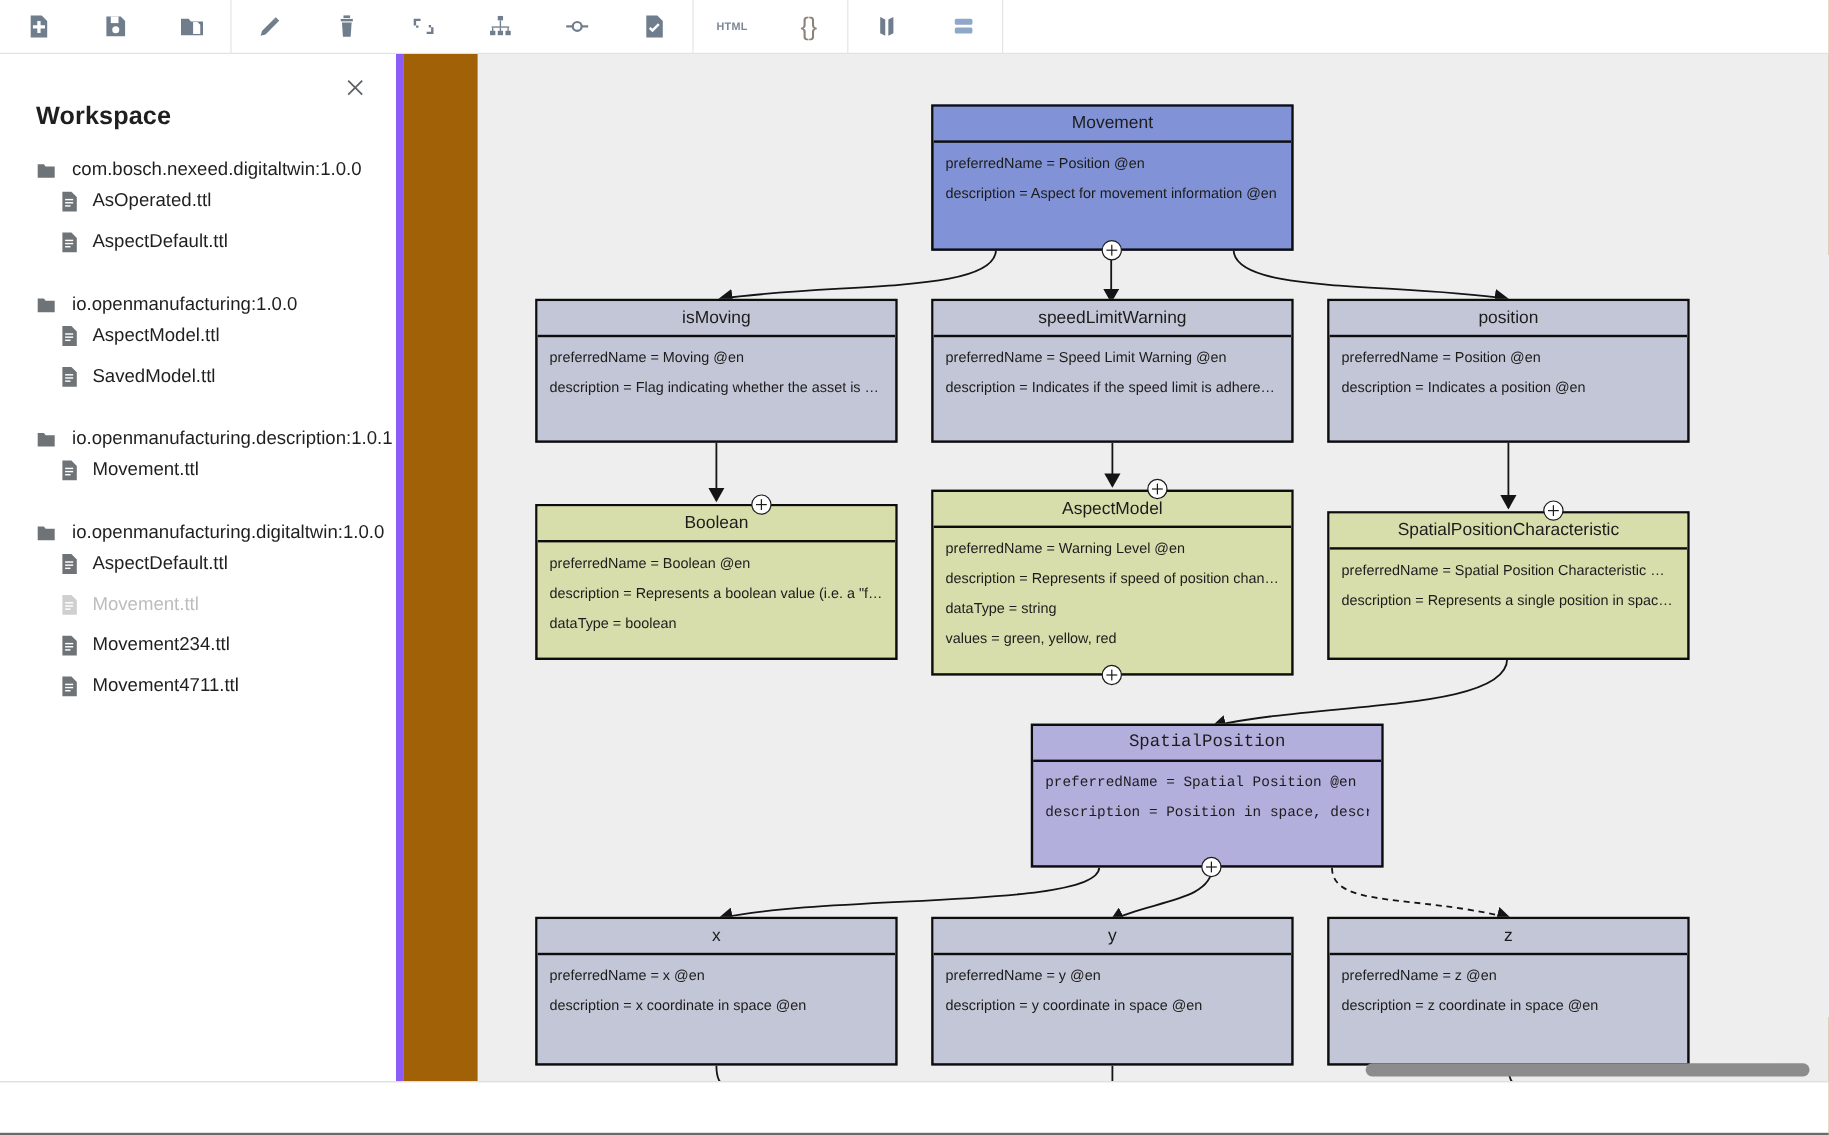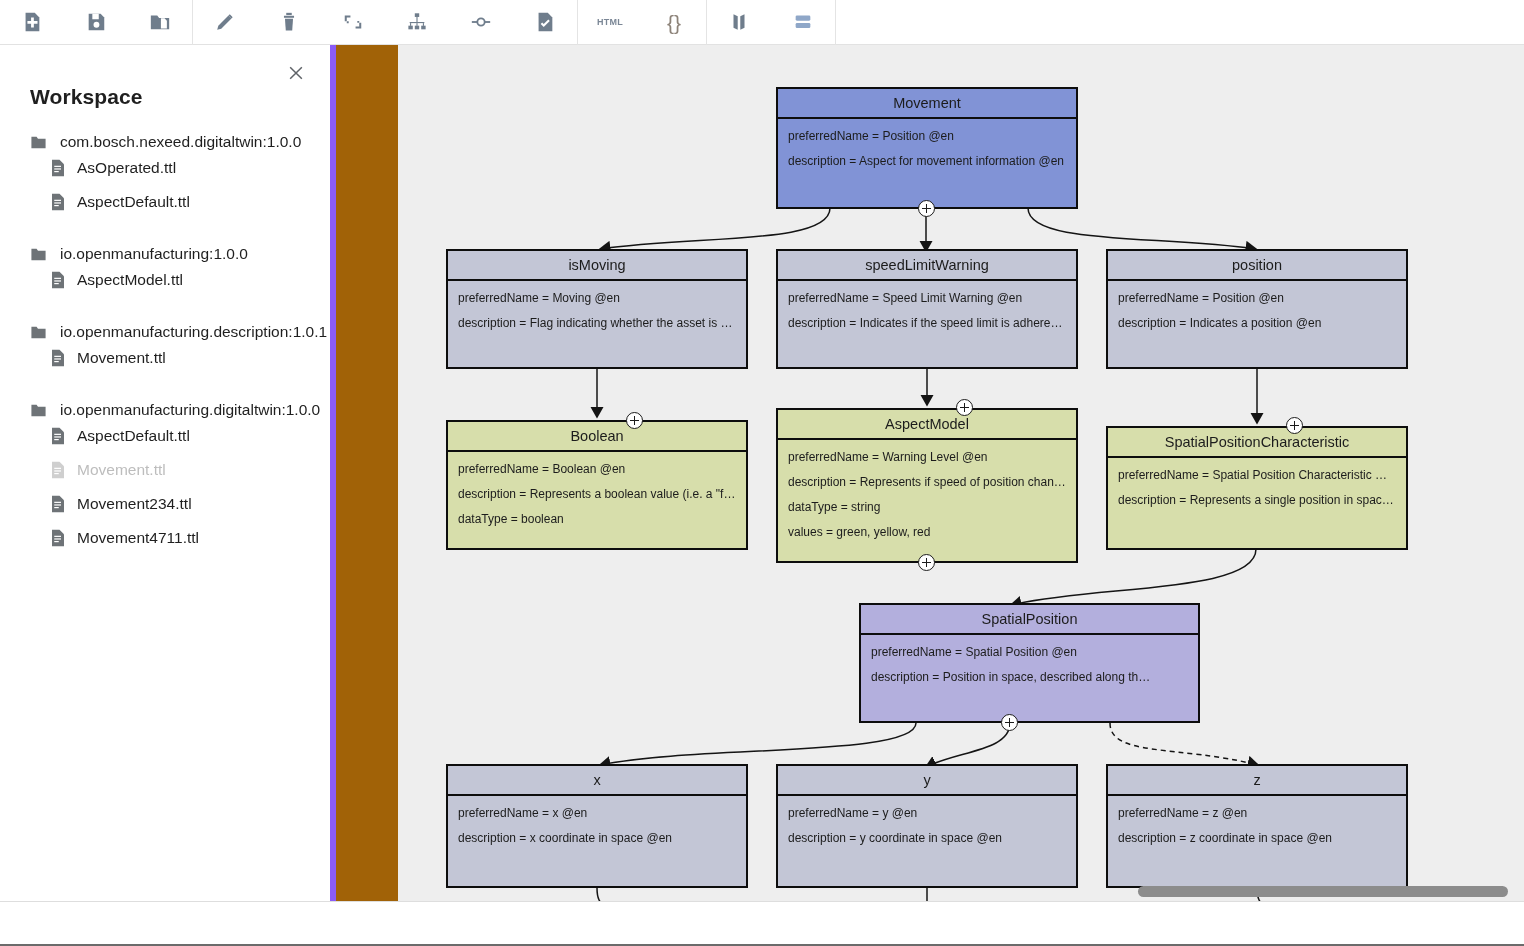--- a/index.html
+++ b/index.html
@@ -304,20 +304,29 @@
         </div>
         <div class="tree-file">
           <svg width="16" height="18" viewBox="0 0 20 24">
             <path fill="#6e7377" d="M2 1h10l6 6v16H2z"></path>
             <rect fill="#fff" x="5" y="9" width="9" height="1.6"></rect>
             <rect fill="#fff" x="5" y="12.5" width="9" height="1.6"></rect>
             <rect fill="#fff" x="5" y="16" width="6" height="1.6"></rect>
           </svg>
           <span class="lbl">AspectModel.ttl</span>
         </div>
+        <div class="tree-file">
+          <svg width="16" height="18" viewBox="0 0 20 24">
+            <path fill="#6e7377" d="M2 1h10l6 6v16H2z"></path>
+            <rect fill="#fff" x="5" y="9" width="9" height="1.6"></rect>
+            <rect fill="#fff" x="5" y="12.5" width="9" height="1.6"></rect>
+            <rect fill="#fff" x="5" y="16" width="6" height="1.6"></rect>
+          </svg>
+          <span class="lbl">SavedModel.ttl</span>
+        </div>
         <div class="tree-gap"></div>
         <div class="tree-folder">
           <svg width="17" height="17" viewBox="0 0 24 24">
             <path fill="#6e7377" d="M2 4h7.3l2 2.6H22V20H2z"></path>
           </svg>
           <span class="lbl">io.openmanufacturing.description:1.0.1</span>
         </div>
         <div class="tree-file">
           <svg width="16" height="18" viewBox="0 0 20 24">
             <path fill="#6e7377" d="M2 1h10l6 6v16H2z"></path>
@@ -466,21 +475,21 @@
 
     <div class="node n-char" style="left:708px; top:381px; width:302px; height:124px;">
       <div class="hdr">SpatialPositionCharacteristic</div>
       <div class="body">
         <div class="row">preferredName = Spatial Position Characteristic …</div>
         <div class="row">description = Represents a single position in spac…</div>
       </div>
     </div>
     <div class="plus" style="left:888px; top:372px;"></div>
 
-    <div class="node n-entity" style="left:461px; top:558px; width:341px; height:120px;">
+    <div class="node n-entity" style="left:461px; top:558px; width:294px; height:120px;font-family:Liberation Mono, monospace;">
       <div class="hdr">SpatialPosition</div>
       <div class="body">
         <div class="row">preferredName = Spatial Position @en</div>
         <div class="row">description = Position in space, described along th…</div>
       </div>
     </div>
     <div class="plus" style="left:603px; top:669px;"></div>
 
     <div class="node n-prop" style="left:48px; top:719px; width:302px; height:124px;">
       <div class="hdr">x</div>

